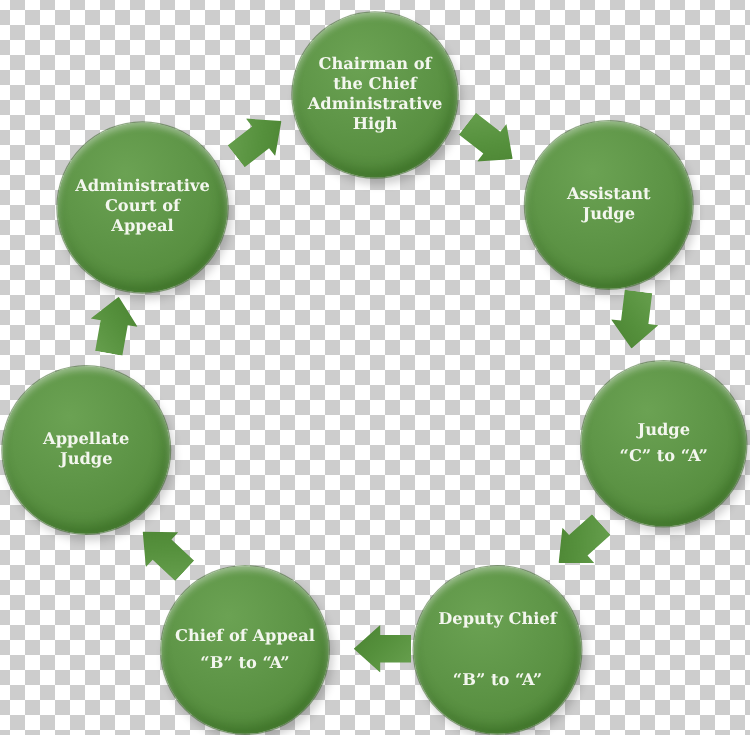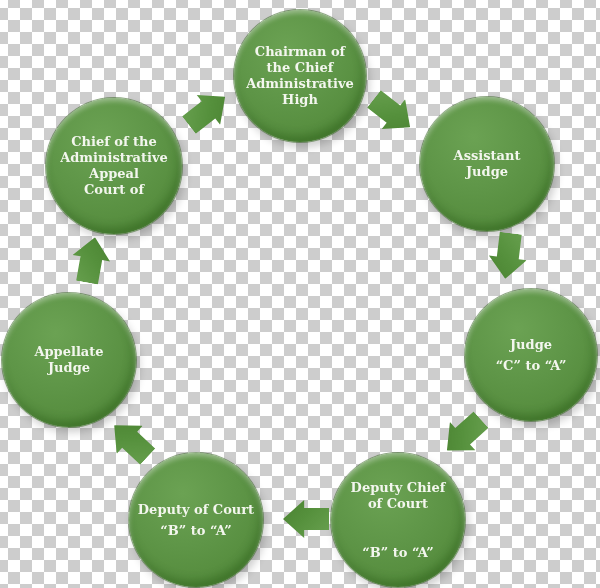--- a/index.html
+++ b/index.html
@@ -88,46 +88,44 @@
   <div class="node n3">
     <div class="label">
         <div>Judge</div>
       </div>
     <div class="quote">“C” to “A”</div>
   </div>
 
   <div class="node n4">
     <div class="label">
         <div>Deputy Chief</div>
-        <div>of Court</div>
       </div>
     <div class="quote">“B” to “A”</div>
   </div>
 
   <div class="node n5">
     <div class="label">
-        <div>Deputy of Court</div>
+        <div>Chief of Appeal</div>
       </div>
     <div class="quote">“B” to “A”</div>
   </div>
 
   <div class="node n6">
     <div class="label">
         <div>Appellate</div>
         <div>Judge</div>
       </div>
 
   </div>
 
   <div class="node n7">
     <div class="label">
-        <div>Chief of the</div>
         <div>Administrative</div>
+        <div>Court of</div>
         <div>Appeal</div>
-        <div>Court of</div>
       </div>
 
   </div>
 
   <div class="arrow a1"></div>
   <div class="arrow a2"></div>
   <div class="arrow a3"></div>
   <div class="arrow a4"></div>
   <div class="arrow a5"></div>
   <div class="arrow a6"></div>

